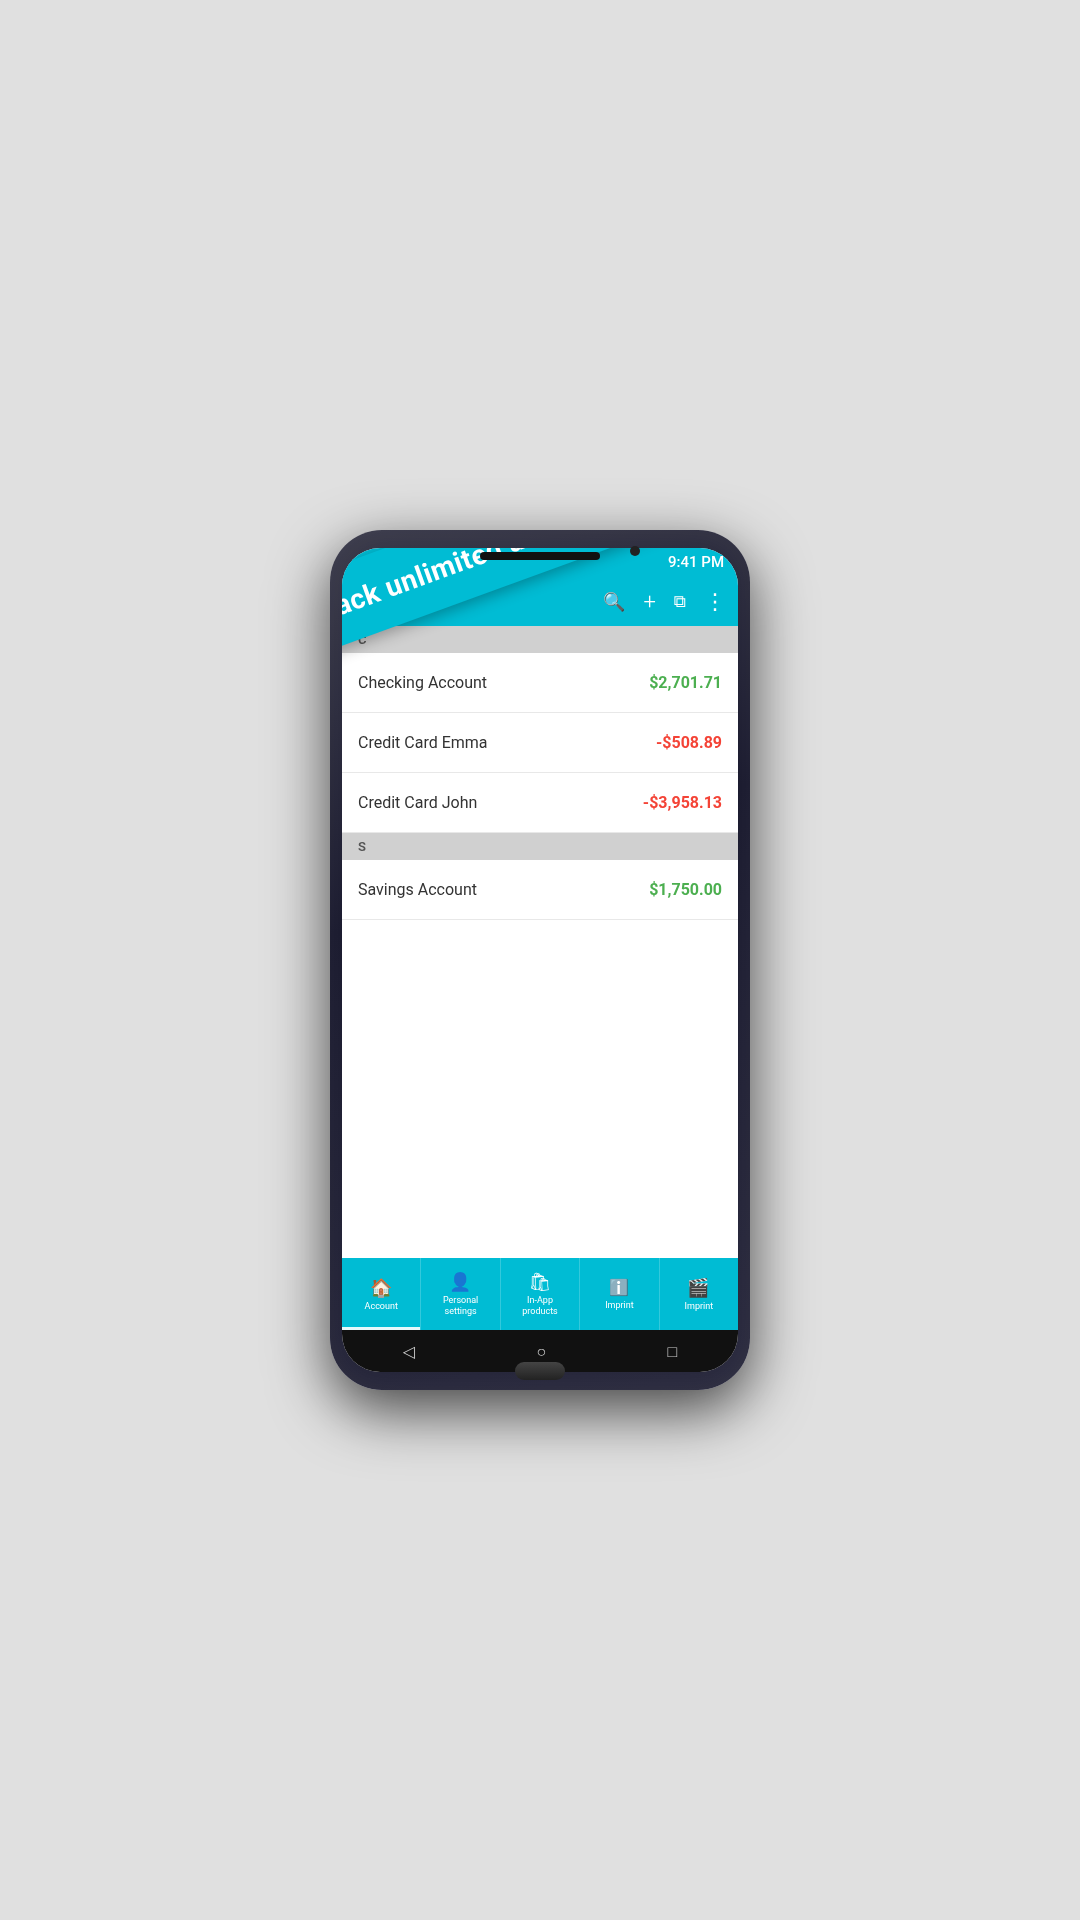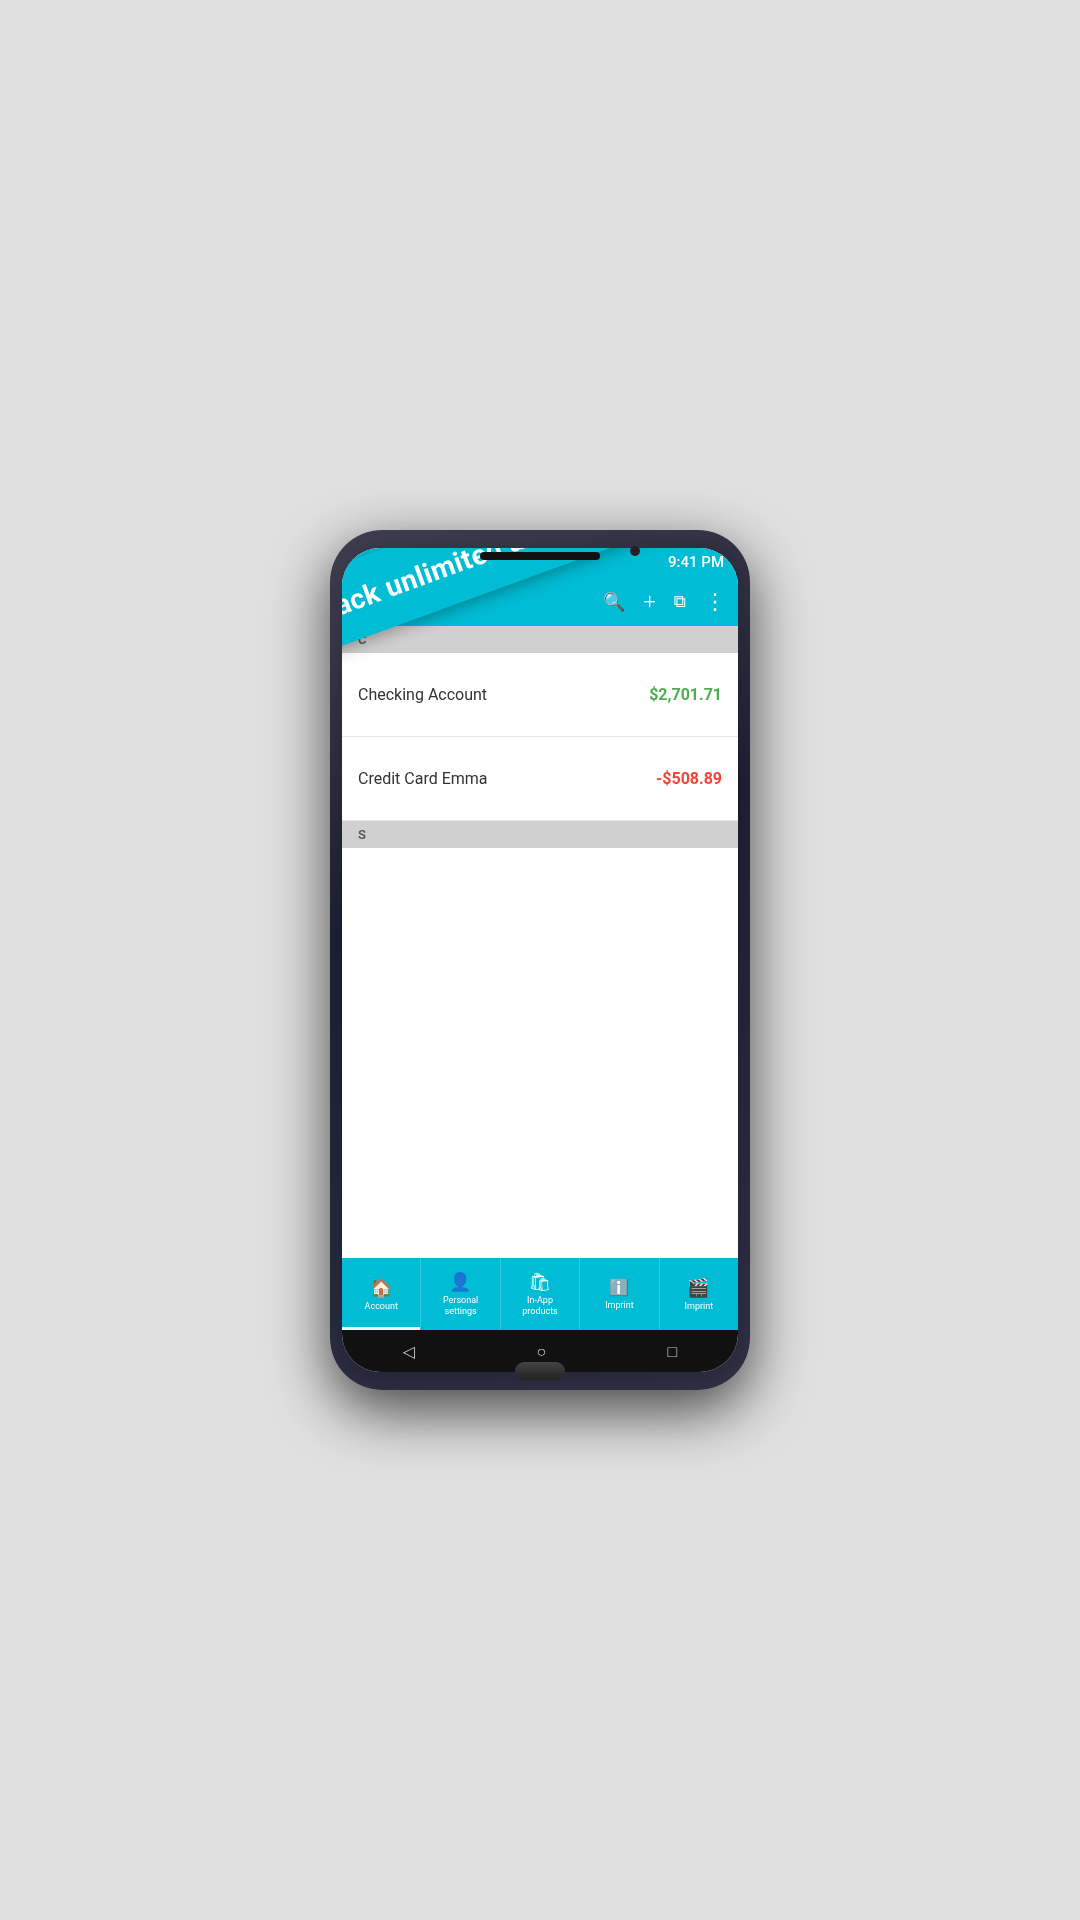--- a/index.html
+++ b/index.html
@@ -91,21 +91,21 @@
       background: #d0d0d0;
       padding: 6px 16px;
       font-size: 13px;
       font-weight: 600;
       color: #555;
     }
     .account-row {
       display: flex;
       justify-content: space-between;
       align-items: center;
-      padding: 32px 16px;
+      padding: 20px 16px;
       border-bottom: 1px solid #e8e8e8;
       background: #fff;
       cursor: pointer;
     }
     .account-name {
       font-size: 16px;
       color: #333;
       font-weight: 400;
     }
     .account-balance {
@@ -267,23 +267,31 @@
       <div class="account-row">
         <span class="account-name">Checking Account</span>
         <span class="account-balance balance-positive">$2,701.71</span>
       </div>
 
       <div class="account-row">
         <span class="account-name">Credit Card Emma</span>
         <span class="account-balance balance-negative">-$508.89</span>
       </div>
 
+      <div class="account-row">
+        <span class="account-name">Credit Card John</span>
+        <span class="account-balance balance-negative">-$3,958.13</span>
+      </div>
 
       <div class="section-header">S</div>
 
+      <div class="account-row">
+        <span class="account-name">Savings Account</span>
+        <span class="account-balance balance-positive">$1,750.00</span>
+      </div>
 
       <div style="height: 120px;"></div>
     </div>
 
     <div class="bottom-nav">
 
       <div class="nav-item active">
         <span class="nav-icon">🏠</span>
         <span class="nav-label">Account</span>
       </div>

